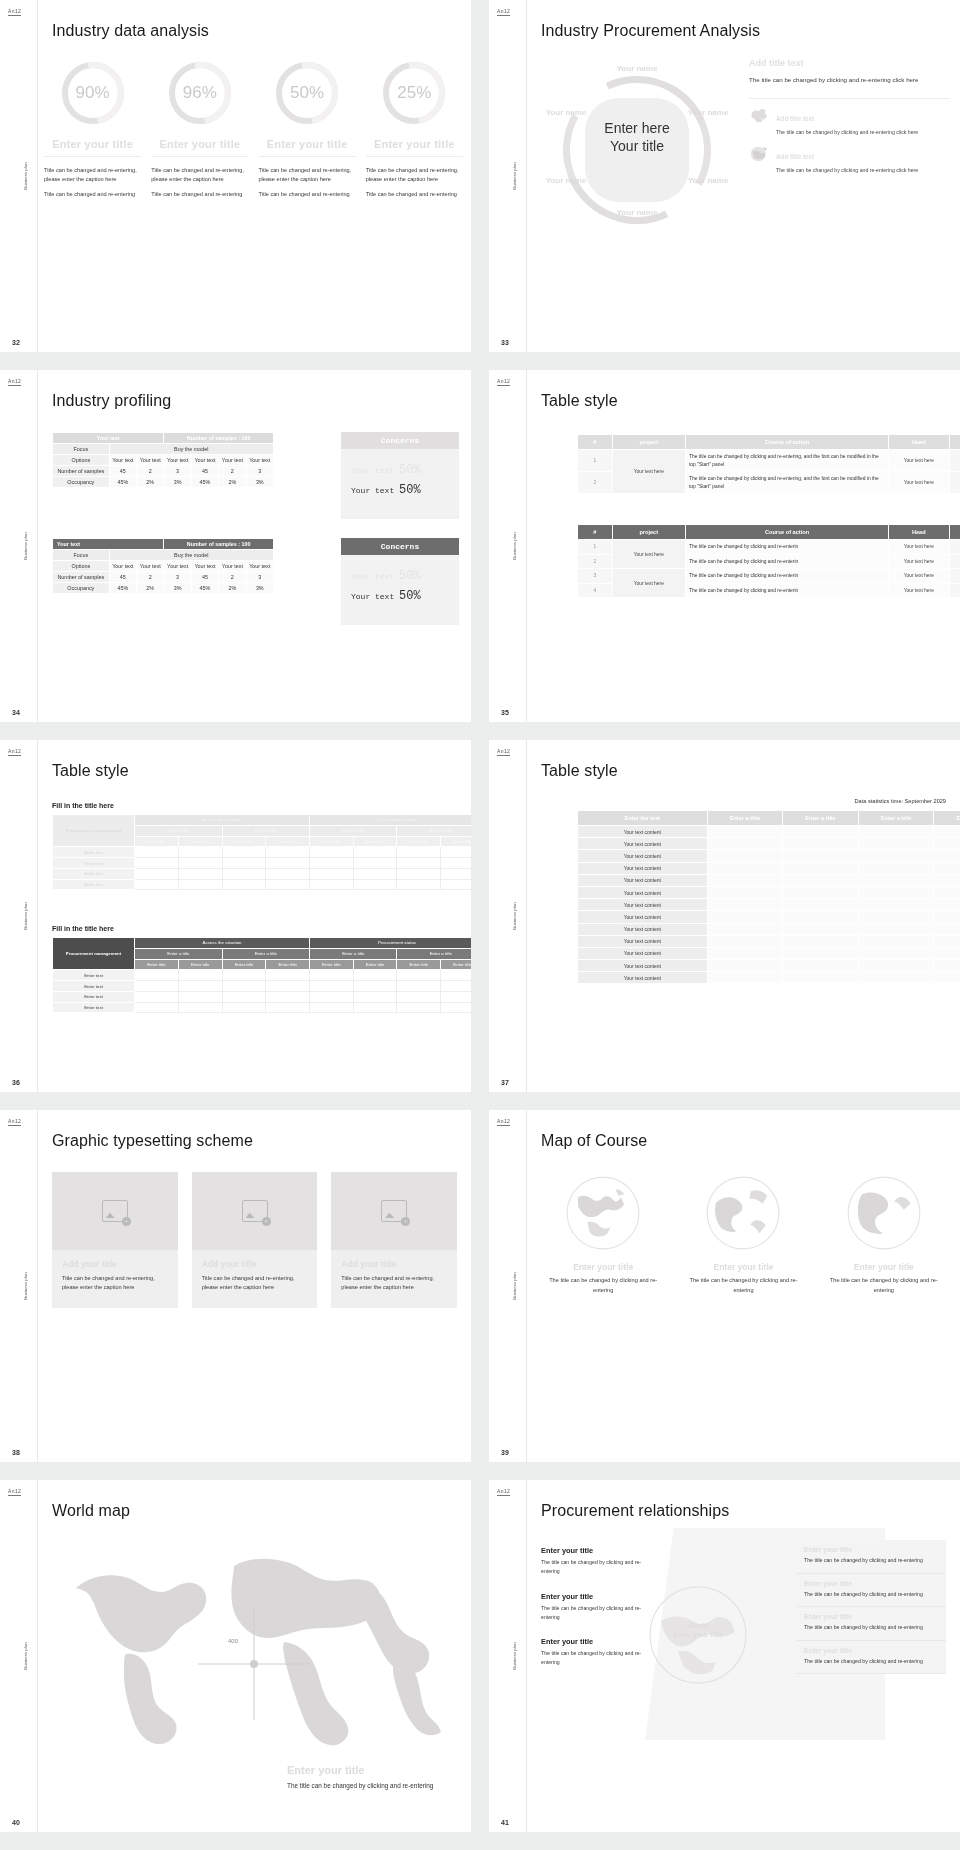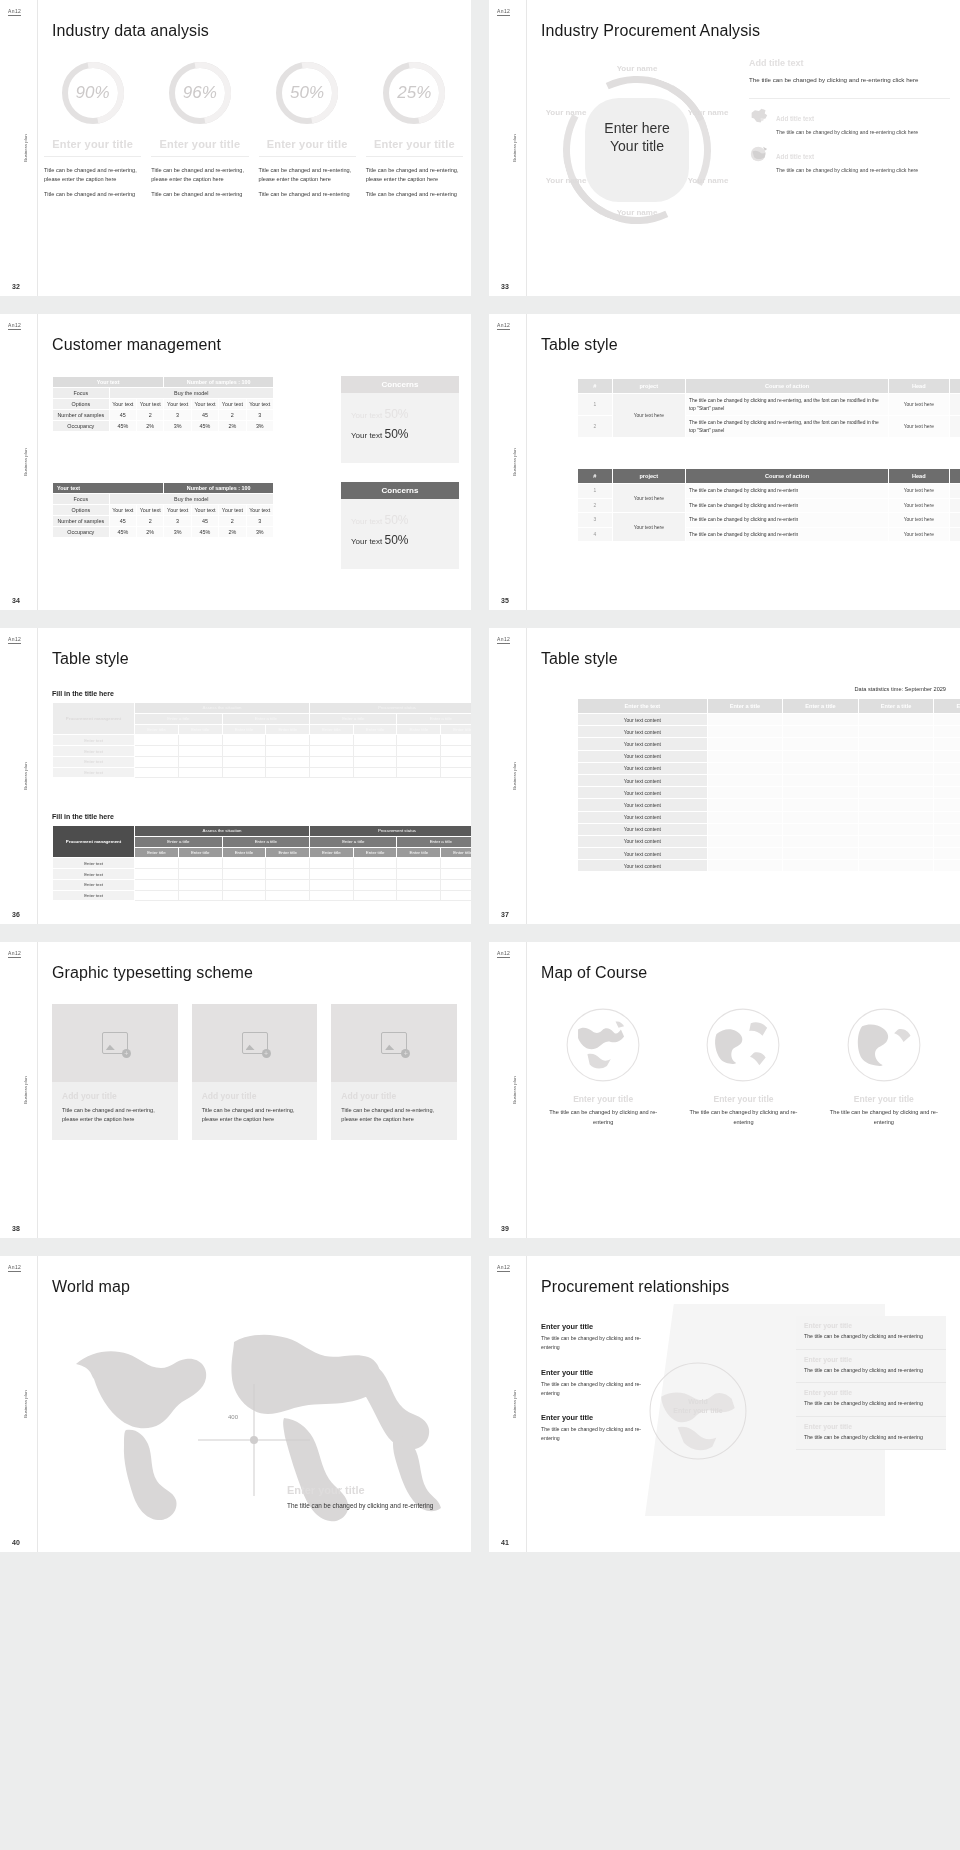--- a/index.html
+++ b/index.html
@@ -9,21 +9,21 @@
     font-family:"Liberation Sans", sans-serif;
     color:#222;
     overflow:hidden;
   }
   .deck { width:960px; height:1850px; background:#eceded; position:relative; }
   .row { display:flex; width:960px; }
   .gap-v { height:18px; background:#eceded; width:960px; }
   .gap-h { width:18px; background:#eceded; }
 
   .slide {
-    width:471px; height:296px;
+    width:471px; height:352px;
     background:#ffffff;
     position:relative;
     overflow:hidden;
   }
   .rail {
     position:absolute; left:0; top:0; bottom:0; width:38px;
     border-right:1px solid #e7e7e7; background:#fff;
   }
   .rail-top {
     position:absolute; left:8px; top:8px;
@@ -53,21 +53,21 @@
     width:62px; height:62px; border-radius:50%;
     border:6px solid #e3e1e1;
     display:flex; align-items:center; justify-content:center;
     position:relative;
   }
   .donut::after{
     content:""; position:absolute; inset:-6px; border-radius:50%;
     border:6px solid transparent; border-top-color:#f3f1f1; border-right-color:#f3f1f1;
     transform:rotate(35deg);
   }
-  .dpct { font-size:17px; color:#ccc9c9; font-weight:300;font-style:italic; }
+  .dpct { font-size:17px; color:#ccc9c9; font-weight:300; }
   .dttl { margin-top:14px; font-size:11px; color:#e0dede; font-weight:600; letter-spacing:.2px; }
   .dline { margin-top:6px; width:100%; height:1px; background:#ececec; }
   .dtxt { margin-top:9px; font-size:5.6px; line-height:1.55; color:#3a3a3a; text-align:left; width:100%; }
   .dtxt2 { margin-top:7px; font-size:5.6px; line-height:1.55; color:#3a3a3a; text-align:left; width:100%; }
 
   
   .hub { position:absolute; left:10px; top:58px; width:200px; height:175px; }
   .hubring {
     position:absolute; left:26px; top:18px; width:148px; height:148px;
     border-radius:50%; border:7px solid #e0dede;
@@ -107,21 +107,21 @@
 
   .tblA { position:absolute; left:14px; top:62px; width:222px; font-size:5.4px; }
   .tblA td, .tblA th { border:1px solid #fff; text-align:center; padding:2px 1px; }
   .hrow-l { background:#dcdcdc; color:#fff; font-weight:bold; }
   .hrow-d { background:#6d6d6d; color:#fff; font-weight:bold; }
   .srow { background:#ededed; color:#3a3a3a; }
   .cell { background:#fafafa; color:#333; }
   .lbl  { background:#f0f0f0; color:#333; }
 
   .concern {
-    position:absolute; right:12px; width:118px;
+    position:absolute; right:12px; width:118px;font-family:Liberation Mono, monospace;
   }
   .cn-h { text-align:center; font-size:8px; font-weight:bold; padding:4px 0; color:#fff; }
   .cn-h.l { background:#e0dede; }
   .cn-h.d { background:#6d6d6d; }
   .cn-b { background:#f2f2f2; padding:14px 10px 16px; }
   .cn-b .l1 { font-size:8px; color:#333; margin-bottom:6px; }
   .cn-b .l1 b { font-size:12px; font-weight:400; }
   .cn-b .l1.ghost { color:#e4e2e2; }
 
   
@@ -323,21 +323,21 @@
 
 <div class="row">
 
   <div class="slide">
     <div class="rail">
       <div class="rail-top">An12</div>
       <div class="rail-side">Business plan</div>
     </div>
     <div class="pageno">34</div>
     <div class="body">
-      <div class="stitle">Customer management</div>
+      <div class="stitle">Industry profiling</div>
 
       <table class="tblA" style="top:62px;">
         <tbody>
               <tr>
           <th class="hrow-l" colspan="3">Your text</th>
           <th class="hrow-l" colspan="4">Number of samples : 100</th>
         </tr>
         <tr>
           <td class="srow">Focus</td>
           <td class="srow" colspan="6">Buy the model</td>

